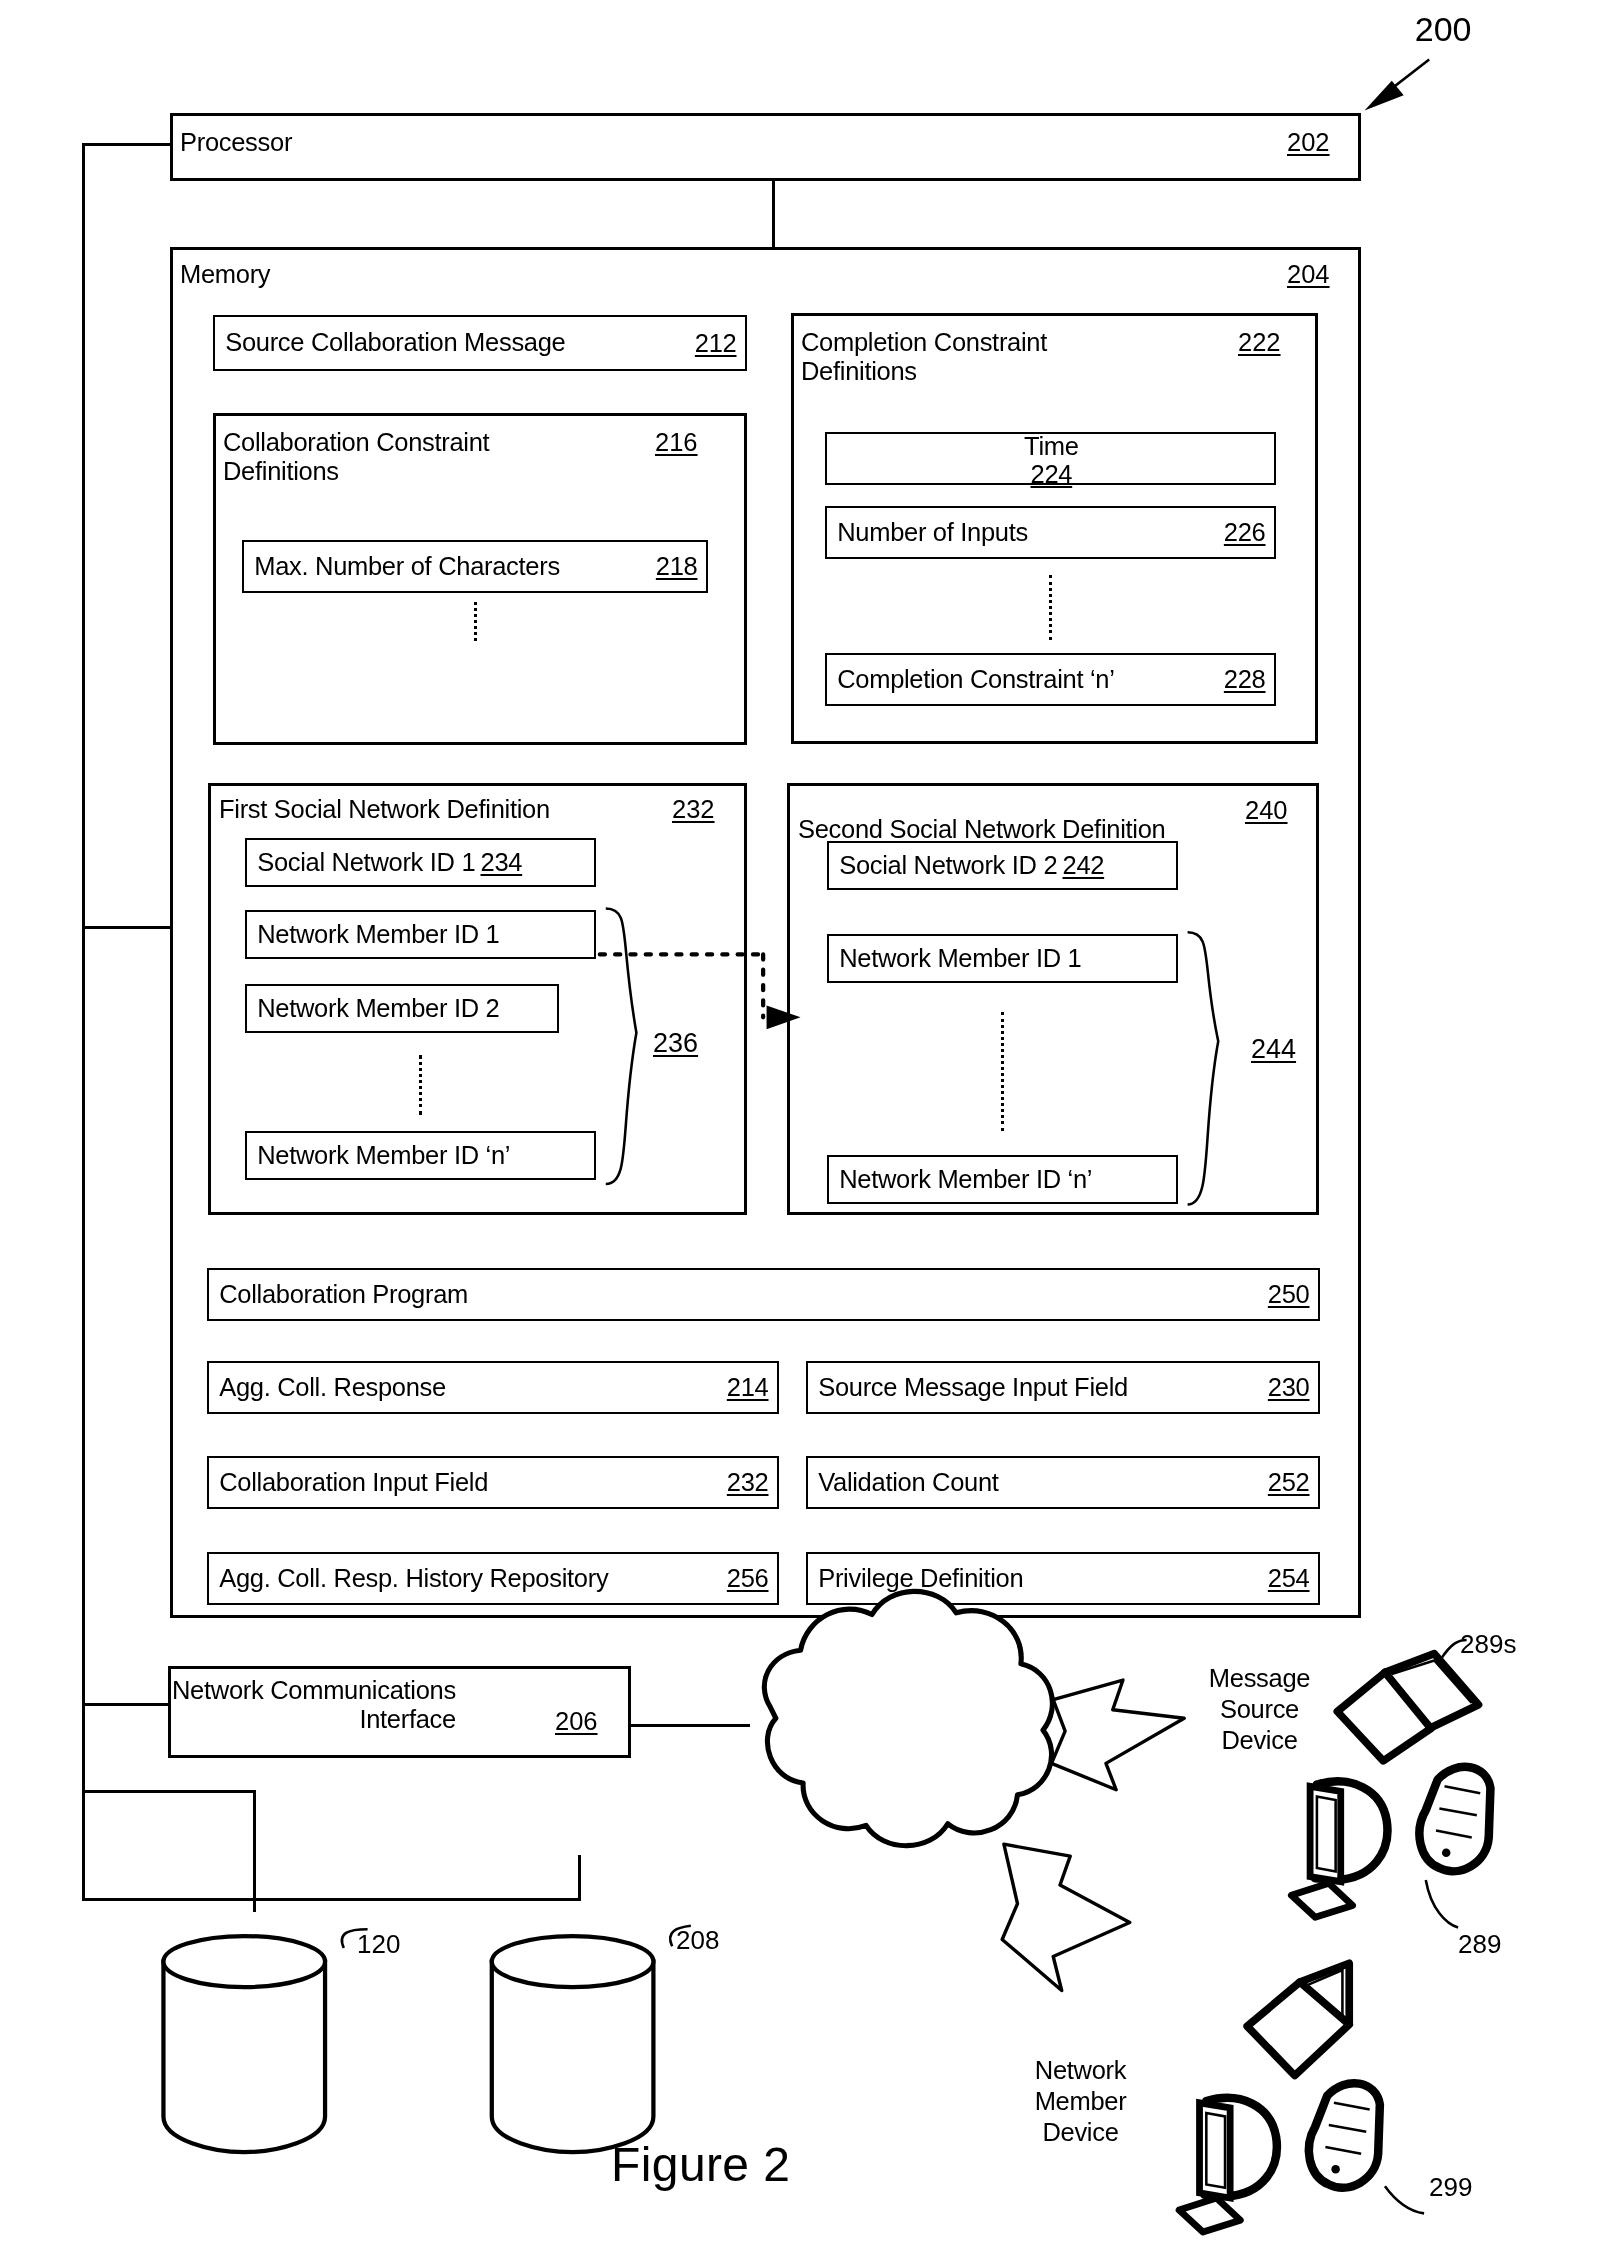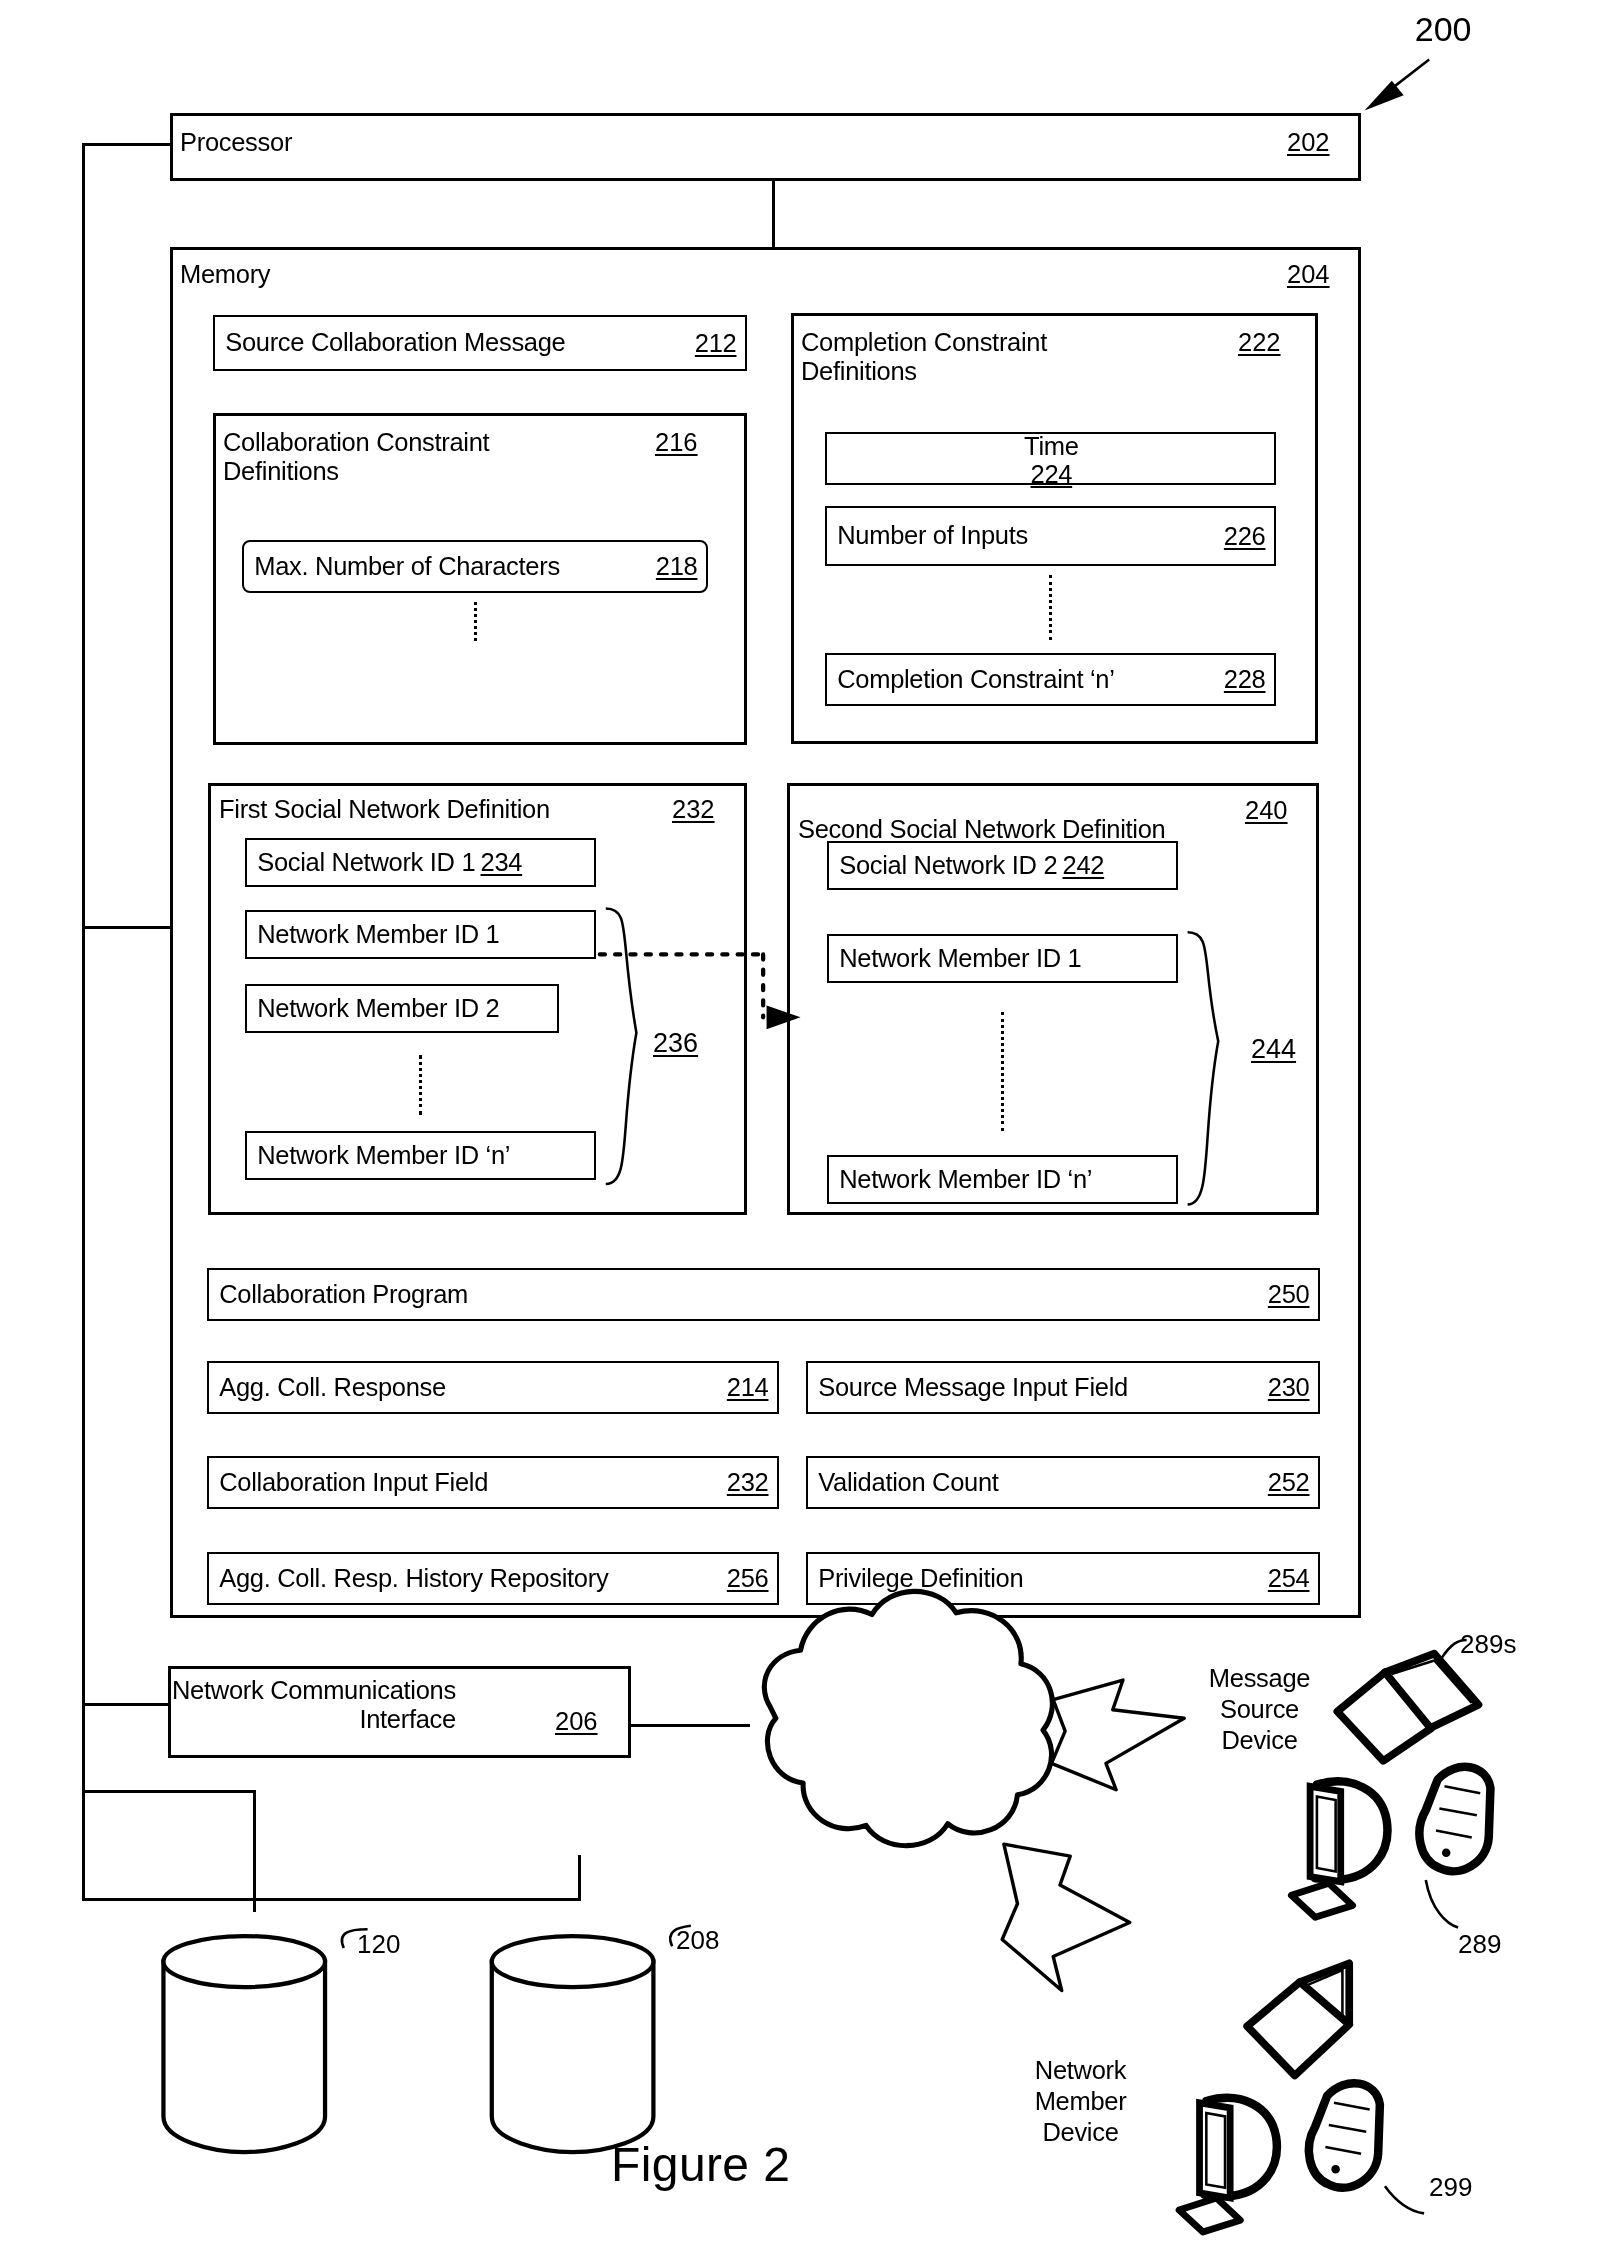--- a/index.html
+++ b/index.html
@@ -137,37 +137,37 @@
     <span class="lbl">Source Collaboration Message</span>
     <span class="ref">212</span>
   </div>
 
   <div class="box thick" style="left:213px; top:413px; width:534px; height:332px;">
   </div>
   <div class="hdr" style="left:223px; top:428px;">Collaboration Constraint
 Definitions</div>
   <div class="hdrref" style="left:655px; top:428px;">216</div>
 
-  <div class="rowbox" style="left:242px; top:540px; width:466px; height:53px;border-radius:8px;">
+  <div class="rowbox" style="left:242px; top:540px; width:466px; height:53px;">
     <span class="lbl">Max. Number of Characters</span>
     <span class="ref">218</span>
   </div>
   <div class="vdots" style="left:474px; top:602px; height:39px;"></div>
 
   <div class="box thick" style="left:791px; top:313px; width:527px; height:431px;">
   </div>
   <div class="hdr" style="left:801px; top:328px;">Completion Constraint
 Definitions</div>
   <div class="hdrref" style="left:1238px; top:328px;">222</div>
 
   <div class="rowbox" style="left:825px; top:432px; width:451px; height:53px;flex-direction:column;">
     <span class="lbl">Time</span>
     <span class="ref">224</span>
   </div>
-  <div class="rowbox" style="left:825px; top:506px; width:451px; height:60px;">
+  <div class="rowbox" style="left:825px; top:506px; width:451px; height:53px;">
     <span class="lbl">Number of Inputs</span>
     <span class="ref">226</span>
   </div>
   <div class="vdots" style="left:1049px; top:575px; height:65px;"></div>
   <div class="rowbox" style="left:825px; top:653px; width:451px; height:53px;">
     <span class="lbl">Completion Constraint ‘n’</span>
     <span class="ref">228</span>
   </div>
 
   <div class="box thick" style="left:208px; top:783px; width:539px; height:432px;">

